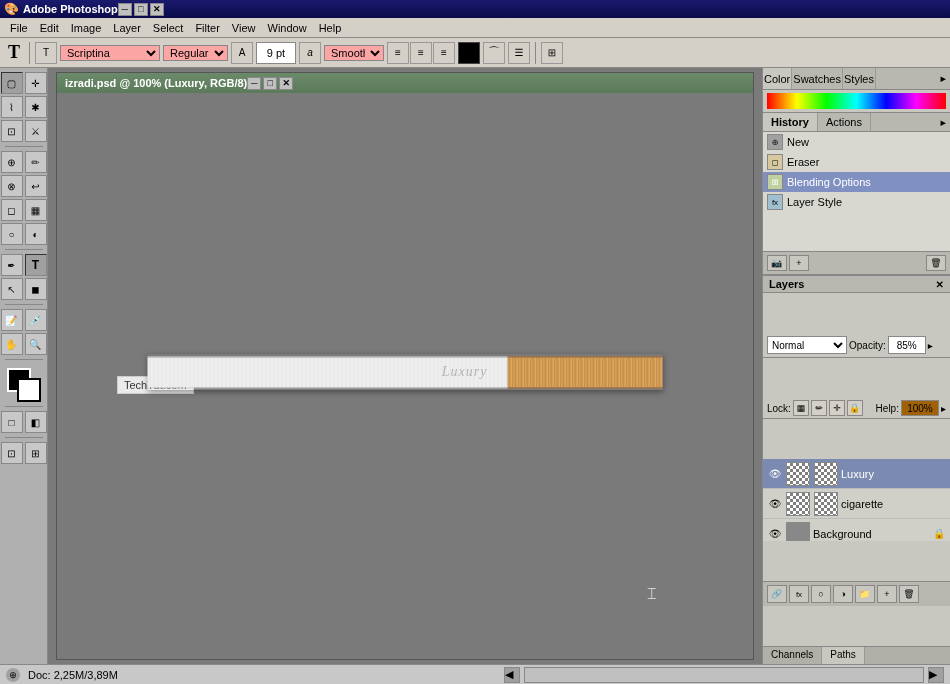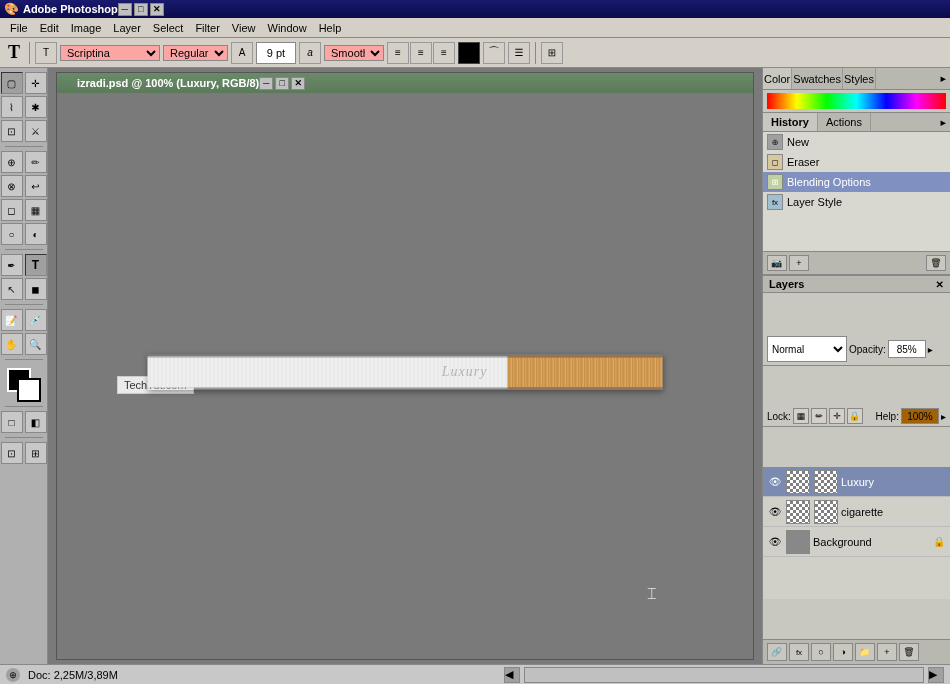--- a/index.html
+++ b/index.html
@@ -137,21 +137,21 @@
       right: 8px;
       bottom: 4px;
       background: #7a7a7a;
       border: 1px solid #555;
     }
     #doc-titlebar {
       background: linear-gradient(to bottom, #6a8a6a, #5a7a5a);
       height: 20px;
       display: flex;
       align-items: center;
-      padding: 0 20px;
+      padding: 0 8px;
       font-size: 11px;
       color: #fff;
       font-weight: bold;
     }
     #doc-titlebar .doc-controls { display: flex; gap: 2px; }
     #doc-titlebar .doc-btn {
       width: 14px; height: 13px;
       background: #c0c0c0;
       border: 1px solid #888;
       font-size: 9px;
@@ -374,21 +374,21 @@
     }
     #layers-controls {
       display: flex;
       align-items: center;
       gap: 2px;
       padding: 3px 4px;
       background: #c8c8c0;
       border-bottom: 1px solid #888;
     }
     #blend-mode-select {
-      width: 80px; height: 26px;
+      width: 80px; height: 18px;
       font-size: 10px;
       background: #fff;
       border: 1px solid #888;
     }
     #opacity-label { font-size: 10px; }
     #opacity-input {
       width: 38px; height: 18px;
       font-size: 10px;
       background: #fff;
       border: 1px solid #888;
@@ -744,20 +744,28 @@
       <div id="layers-bottom">
         <div class="layer-btn">🔗</div>
         <div class="layer-btn" style="font-size:8px;">fx</div>
         <div class="layer-btn">○</div>
         <div class="layer-btn">◑</div>
         <div class="layer-btn">📁</div>
         <div class="layer-btn">+</div>
         <div class="layer-btn">🗑</div>
       </div>
 
+      <div id="channels-tabs">
+        <div class="chan-tab">
+          <span>Channels</span>
+        </div>
+        <div class="chan-tab active">
+          <span>Paths</span>
+        </div>
+      </div>
     </div>
   </div>
 </div>
 
 <div id="status-bar">
   <div class="status-icon">⊕</div>
   <span>Doc: 2,25M/3,89M</span>
   <div style="margin-left:auto; display:flex; gap:4px;">
     <div style="width:16px;height:16px;background:#a0a0a0;border:1px solid #888;cursor:pointer;">◀</div>
     <div style="flex:1;height:16px;background:#c0c0c0;border:1px solid #888;width:400px;"></div>

